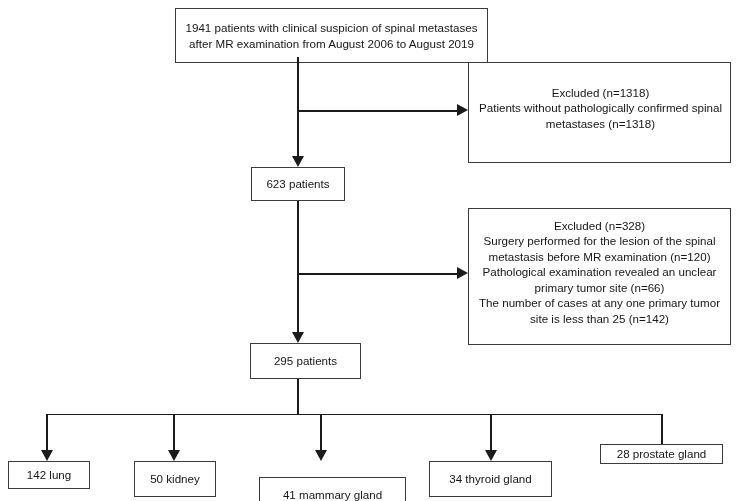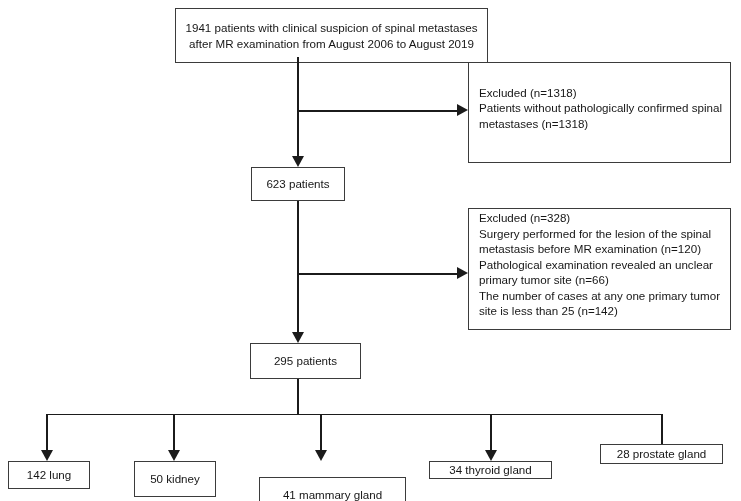--- a/index.html
+++ b/index.html
@@ -28,21 +28,21 @@
     line-height: 15.5px;
     display: flex;
     align-items: center;
     justify-content: center;
     text-align: center;
     padding: 2px 4px;
   }
   .box.left-align {
     align-items: center;
     justify-content: flex-start;
-    text-align: left;
+    text-align: center;
     padding: 4px 8px 13px 10px;
   }
   .box .txt {
     display: block;
     white-space: pre-line;
   }
   
   .vline {
     position: absolute;
     width: 0;
@@ -98,21 +98,21 @@
   <div class="box" style="left:251px; top:167px; width:94px; height:34px;">
     <span class="txt">623 patients</span>
   </div>
 
   <div class="vline" style="left:297px; top:201px; height:131px;"></div>
   <div class="arrow-down" style="left:291.5px; top:332px;"></div>
 
   <div class="hline" style="left:297px; top:273px; width:160px;"></div>
   <div class="arrow-right" style="left:457px; top:267px;"></div>
 
-  <div class="box left-align" style="left:468px; top:208px; width:263px; height:122px;">
+  <div class="box left-align" style="left:468px; top:208px; width:263px; height:137px;">
     <span class="txt">Excluded (n=328)
 Surgery performed for the lesion of the spinal
 metastasis before MR examination (n=120)
 Pathological examination revealed an unclear
 primary tumor site (n=66)
 The number of cases at any one primary tumor
 site is less than 25 (n=142)</span>
   </div>
 
   <div class="box" style="left:250px; top:343px; width:111px; height:36px;">
@@ -143,21 +143,21 @@
   </div>
 
   <div class="box" style="left:134px; top:461px; width:82px; height:36px;">
     <span class="txt">50  kidney</span>
   </div>
 
   <div class="box" style="left:259px; top:477px; width:147px; height:36px;">
     <span class="txt">41 mammary gland</span>
   </div>
 
-  <div class="box" style="left:429px; top:461px; width:123px; height:18px;">
+  <div class="box" style="left:429px; top:461px; width:123px; height:36px;">
     <span class="txt">34  thyroid gland</span>
   </div>
 
   <div class="box" style="left:600px; top:444px; width:123px; height:20px;">
     <span class="txt">28 prostate gland</span>
   </div>
 
 </div>
 
 </body></html>

